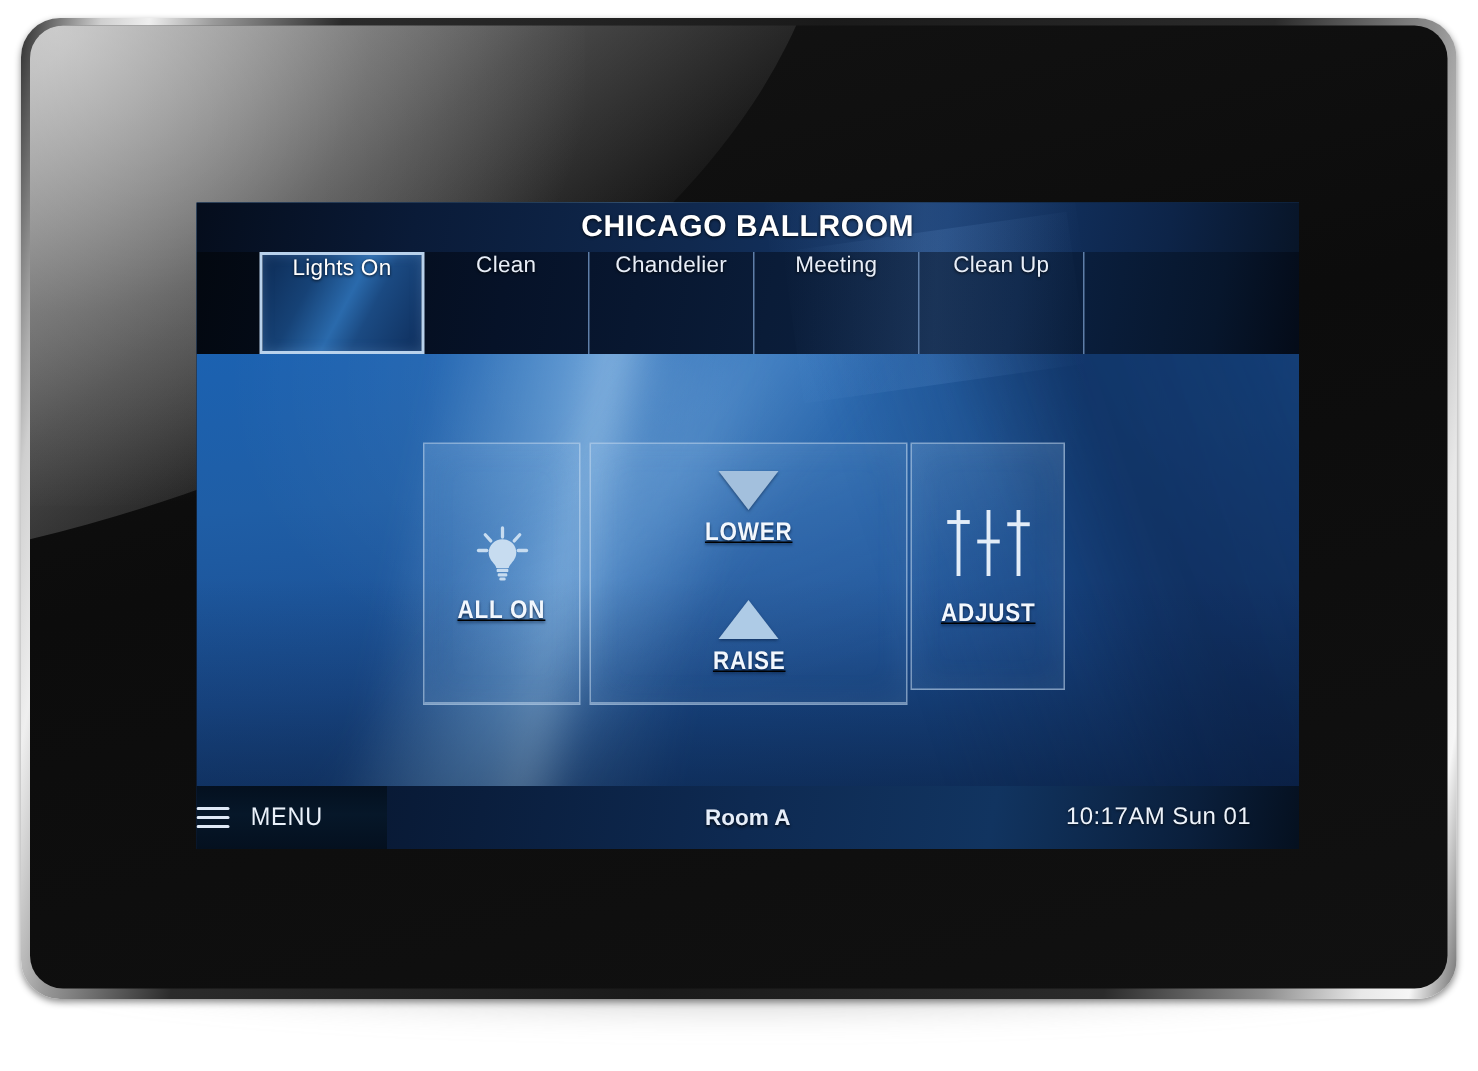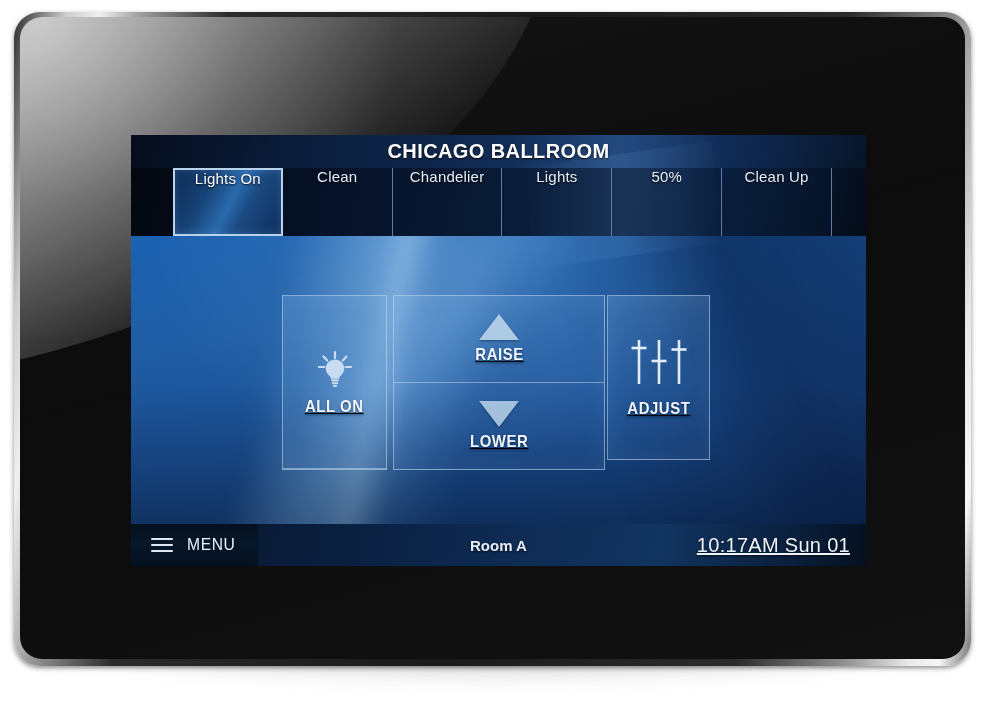--- a/index.html
+++ b/index.html
@@ -310,21 +310,20 @@
                                 #113460 72%, #0a1f3c 90%, #05101f 100%);
     display: flex;
     align-items: center;
   }
   .menu-btn {
     width: 127px;
     height: 42px;
     display: flex;
     align-items: center;
     gap: 12px;
-    padding-left: 20px;
     box-sizing: border-box;
     background: linear-gradient(180deg, #04101f 0%, #061729 45%, #04101f 100%);
   }
   .hamburger { display: flex; flex-direction: column; gap: 4px; }
   .hamburger i {
     display: block;
     width: 22px; height: 2px;
     background: #dfe9f6;
     border-radius: 1px;
   }
@@ -340,27 +339,26 @@
     left: 0; width: 735px;
     text-align: center;
     color: #e6eefa;
     font-size: 15px;
     font-family: "Liberation Sans", sans-serif;
     text-shadow: 0 1px 2px rgba(0,0,0,0.7);
     font-weight: bold;
   }
   .clock-text {
     position: absolute;
-    right: 16px;
+    right: 32px;
     color: #edf3fb;
-    font-size: 20px;
+    font-size: 16px;
     letter-spacing: 0.3px;
     font-family: "Liberation Sans", sans-serif;
     text-shadow: 0 1px 2px rgba(0,0,0,0.7);
-    text-decoration: underline;
   }
 </style>
 </head>
 <body>
 
 <div id="stage">
 
   <div class="device-shadow"></div>
   <div class="device-rim"></div>
 
@@ -396,26 +394,23 @@
 
       <div class="tab normal">
         <span class="tlabel">Clean</span>
       </div>
 
       <div class="tab normal">
         <span class="tlabel">Chandelier</span>
       </div>
 
       <div class="tab normal">
-        <span class="tlabel">Lights</span>
-      </div>
-
-      <div class="tab normal">
-        <span class="tlabel">50%</span>
-      </div>
+        <span class="tlabel">Meeting</span>
+      </div>
+
 
       <div class="tab normal">
         <span class="tlabel">Clean Up</span>
       </div>
 
       <div class="tab spacer-right"></div>
     </div>
 
     <div class="controls">
 
@@ -437,32 +432,32 @@
                 <rect x="19.9" y="37" width="4.2" height="2.0" rx="0.9" fill="#c7dcf0"></rect>
             </svg>
           </span>
           <span class="cell-label">ALL ON</span>
         </div>
 
       </div>
 
       <div class="grp grp-raise">
 
+        <div class="cell">
+          <span class="icon-wrap">
+            <span class="tri-dn"></span>
+          </span>
+          <span class="cell-label">LOWER</span>
+        </div>
+
         <div class="cell div-bottom">
           <span class="icon-wrap">
             <span class="tri-up"></span>
           </span>
           <span class="cell-label">RAISE</span>
-        </div>
-
-        <div class="cell">
-          <span class="icon-wrap">
-            <span class="tri-dn"></span>
-          </span>
-          <span class="cell-label">LOWER</span>
         </div>
       </div>
 
       <div class="grp grp-adjust">
         <div class="cell">
           <span class="icon-wrap">
             <svg width="62" height="52" viewBox="0 0 62 52">
               <g stroke="#e3edf8" stroke-width="2.6" stroke-linecap="butt">
                 <line x1="11" y1="4" x2="11" y2="48"></line>
                 <line x1="31" y1="4" x2="31" y2="48"></line>

